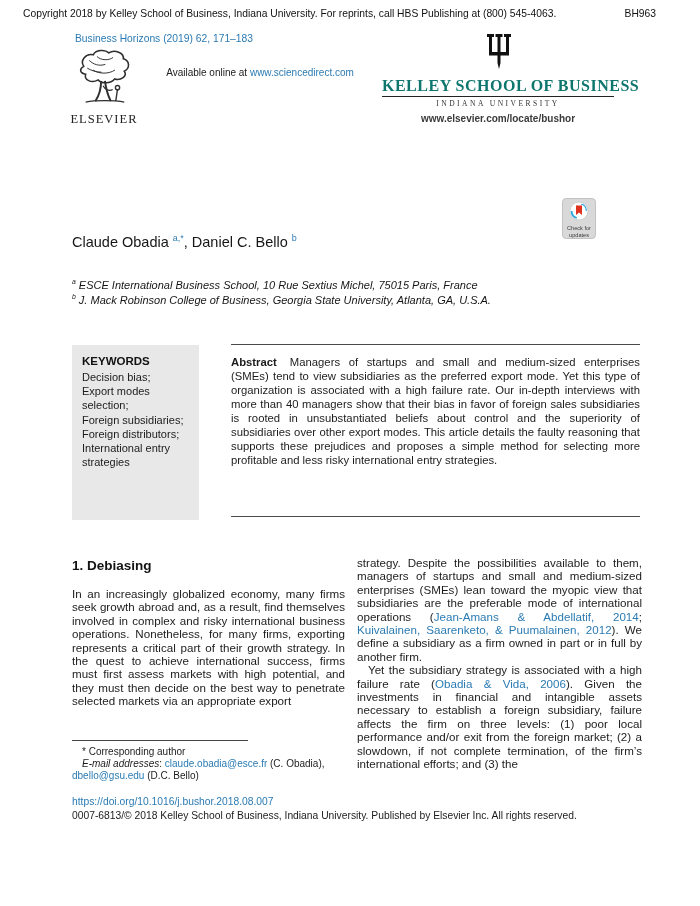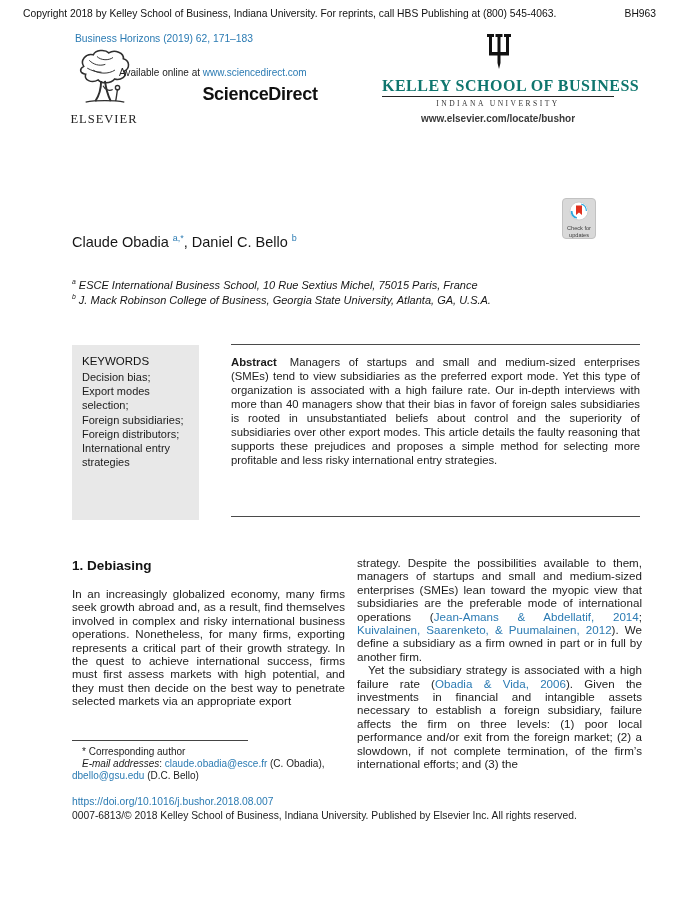--- a/index.html
+++ b/index.html
@@ -18,21 +18,21 @@
   }
 
   .blue { color:var(--link-blue); }
   .it { font-style:italic; }
 
   .journal-ref { position:absolute; top:33px; left:75px; font-size:10.3px; color:var(--link-blue); }
 
   .elsevier-block { position:absolute; top:49px; left:69px; width:70px; text-align:center; }
   .elsevier-word { font-family:"Liberation Serif","DejaVu Serif",serif; font-size:12.5px; letter-spacing:1px; color:#222; margin-top:1px; }
 
-  .avail-line { position:absolute; top:67px; left:119px; width:282px; font-size:10px; color:#222; }
+  .avail-line { position:absolute; top:67px; left:119px; width:282px; text-align:center; font-size:10px; color:#222; }
   .sciencedirect { position:absolute; top:84px; left:119px; width:282px; text-align:center;
     font-size:18px; font-weight:bold; letter-spacing:-0.3px; color:#101010; }
 
   .trident { position:absolute; top:34px; left:487px; }
   .kelley-name { position:absolute; top:77px; left:382px; width:232px; text-align:center;
     font-family:"Liberation Serif","DejaVu Serif",serif; font-weight:bold; font-size:16px; letter-spacing:0.5px; color:#0f766e; white-space:nowrap; }
   .kelley-rule { position:absolute; top:96px; left:382px; width:232px; border-top:1.5px solid #222; }
   .kelley-sub { position:absolute; top:99px; left:382px; width:232px; text-align:center;
     font-family:"Liberation Serif","DejaVu Serif",serif; font-size:7.5px; letter-spacing:2.5px; color:#333; }
   .locate-url { position:absolute; top:113px; left:382px; width:232px; text-align:center;
@@ -45,21 +45,21 @@
     background:#d9d9d9; border:1px solid #c2c2c2; border-radius:4px; text-align:center; padding-top:2px; cursor:pointer; }
   .check-badge .lbl { font-size:5.6px; line-height:1.2; color:#3c3c3c; }
 
   .authors { position:absolute; top:234px; left:72px; font-size:14.5px; color:#161616; }
   sup.sup { font-size:0.62em; vertical-align:super; line-height:0; }
 
   .affiliations { position:absolute; top:278px; left:72px; font-size:11px; line-height:14.5px; font-style:italic; color:#161616; }
 
   .keywords-box { position:absolute; top:345px; left:72px; width:127px; height:175px;
     background:var(--keywords-bg); padding:10px 6px 0 10px; }
-  .kw-heading { font-size:11.5px; font-weight:normal; margin-bottom:3px; color:#111; }
+  .kw-heading { font-size:11.5px; font-weight:bold; margin-bottom:3px; color:#111; }
   .kw-item { font-size:11px; line-height:14.2px; color:#1c1c1c; }
 
   .abstract-col { position:absolute; top:344px; left:231px; width:409px; border-top:1.2px solid #4a4a4a; padding-top:10px; }
   .abstract-col p { font-size:11.3px; line-height:14px; text-align:justify; color:#1c1c1c; hyphens:auto; }
   .abs-label { font-weight:bold; margin-right:13px; }
   .abstract-bottom-rule { position:absolute; top:516px; left:231px; width:409px; border-top:1.2px solid #4a4a4a; }
 
   .col-left  { position:absolute; top:558px; left:72px;  width:273px; }
   .col-right { position:absolute; top:556px; left:357px; width:285px; }
   .section-heading { font-size:13.5px; font-weight:bold; margin-bottom:14px; color:#141414; }
@@ -104,21 +104,20 @@
       <g stroke="#2f2f2f" stroke-width="1.4" fill="none">
         <circle cx="43" cy="40" r="2.2"></circle>
         <path d="M43,42 C42,47 42,50 41,54"></path>
       </g>
       <path d="M10,55 C20,53 40,53 50,55" stroke="#2f2f2f" stroke-width="1.4" fill="none"></path>
     </svg>
     <div class="elsevier-word">ELSEVIER</div>
   </div>
 
   <div class="avail-line"><span>Available online at </span><span class="blue">www.sciencedirect.com</span></div>
-  <div class="sciencedirect">ScienceDirect</div>
 
   <svg class="trident" width="24" height="36" viewBox="0 0 24 36">
     <g fill="#111">
       <rect x="0" y="0" width="7" height="3"></rect>
       <rect x="2" y="1" width="3" height="20"></rect>
       <rect x="17" y="0" width="7" height="3"></rect>
       <rect x="19" y="1" width="3" height="20"></rect>
       <rect x="2" y="18" width="20" height="3.5"></rect>
       <rect x="8.5" y="0" width="7" height="3"></rect>
       <rect x="10.5" y="1" width="3" height="28"></rect>

